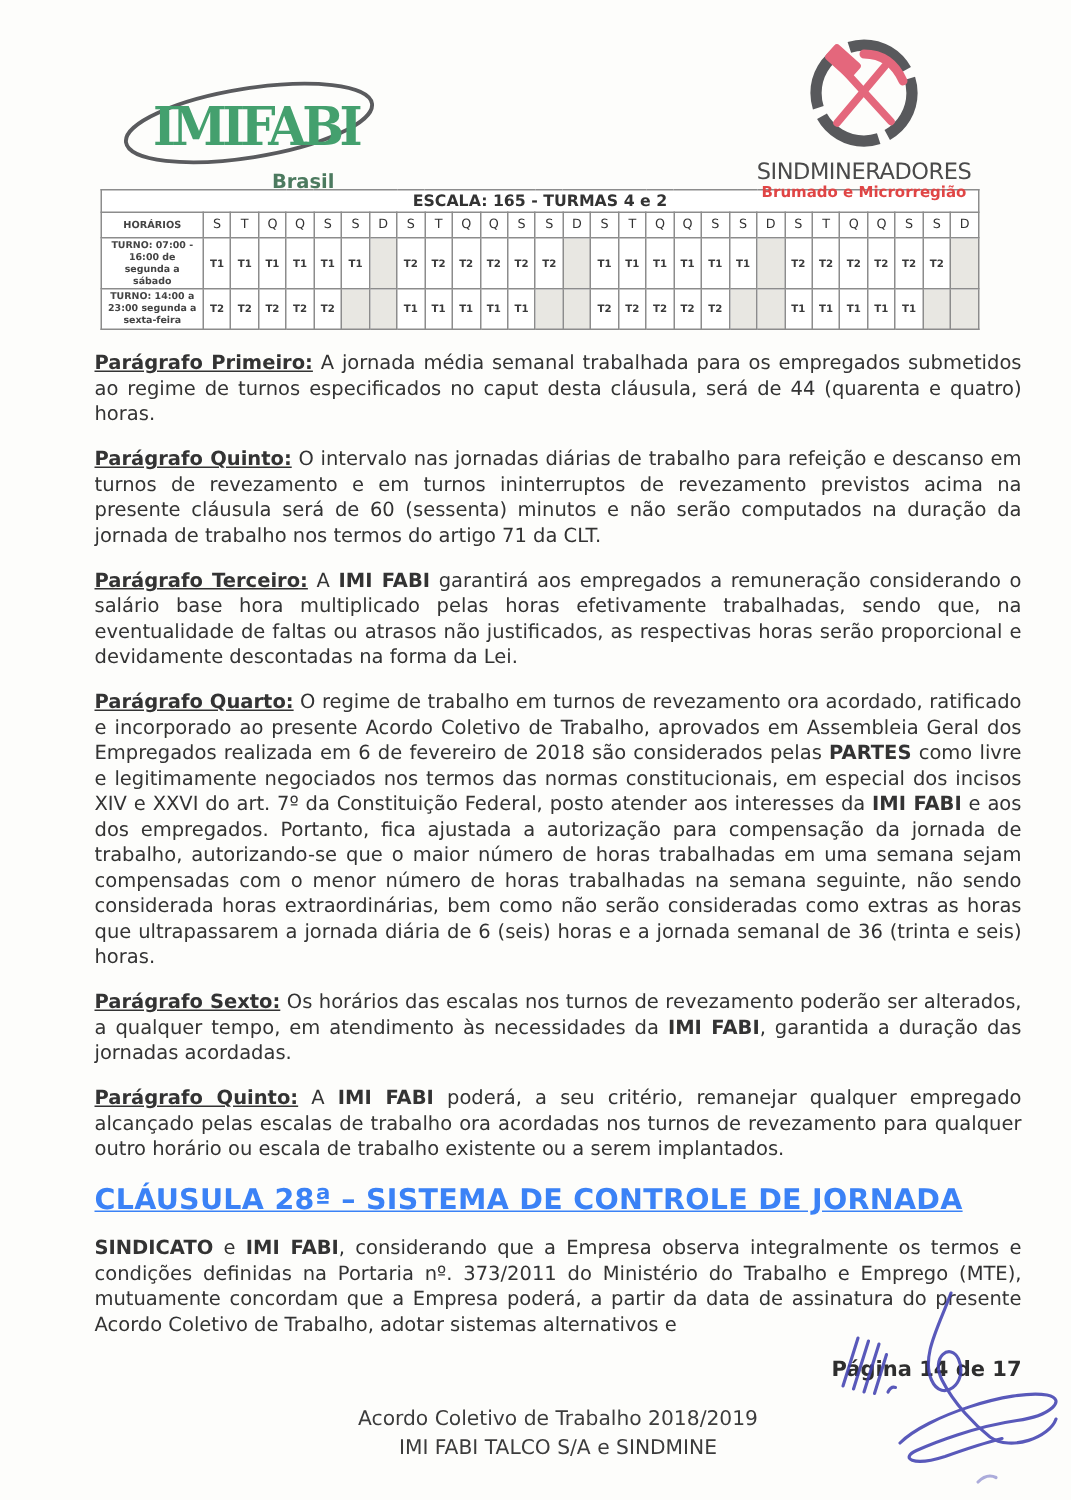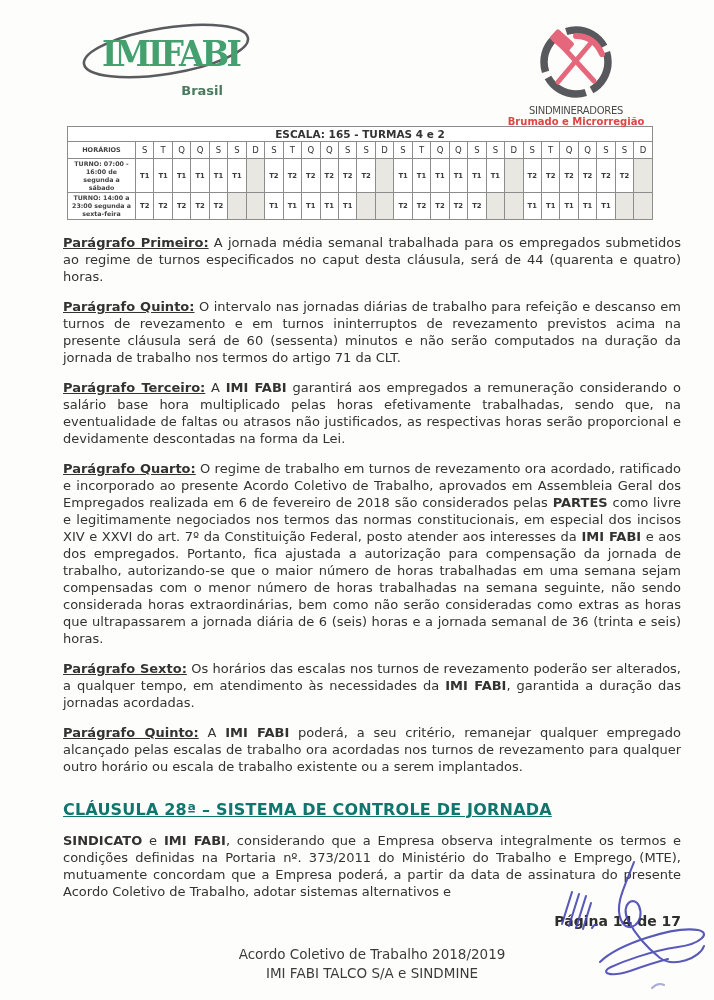--- a/index.html
+++ b/index.html
@@ -3,33 +3,33 @@
 <meta charset="utf-8">
 <style>
   * { margin:0; padding:0; box-sizing:border-box; }
   body { background:#e8e8e8; font-family:"DejaVu Sans", sans-serif; }
   .page {
     position:relative; width:714px; height:1000px; margin:0 auto;
     background:#fdfdfb; color:#2e2e2e; overflow:hidden;
   }
   
   .header { position:relative; height:126px; }
-  .logo-left { position:absolute; left:80px; top:21px; width:180px; }
+  .logo-left { position:absolute; left:80px; top:52px; width:180px; }
   .imifabi { position:relative; width:175px; height:62px; }
   .imifabi-name {
     position:absolute; left:22px; top:13px;
     font-family:"DejaVu Serif", serif; font-weight:bold; font-style:normal;
     font-size:33px; letter-spacing:-3px; color:#44a06e; transform:scaleY(1.08);
     white-space:nowrap;
   }
   .swoosh { position:absolute; left:0; top:0; }
   .brasil-line { width:175px; text-align:right; padding-right:32px; margin-top:0;
     font-weight:bold; font-size:13px; color:#4c7a5f; }
   .logo-right { position:absolute; left:498px; top:24px; width:156px; text-align:center; }
-  .sind-line1 { font-size:10px; color:#4a4a4a; letter-spacing:-0.3px; margin-top:1px; }
+  .sind-line1 { font-size:15px; color:#4a4a4a; letter-spacing:-0.3px; margin-top:1px; }
   .sind-line2 { font-size:10px; font-weight:bold; color:#e04545; }
   
   table.escala {
     border-collapse:collapse; table-layout:fixed;
     width:586px; margin-left:67px; background:#fff;
   }
   table.escala td, table.escala th { border:1px solid #8c8c8c; overflow:hidden; }
   .t-title  { text-align:center; font-weight:bold; font-size:11px; height:17px; color:#333; }
   .t-sub    { text-align:center; font-weight:bold; font-size:10.5px; height:15px; color:#333; }
   .corner   { font-size:6.5px; font-weight:bold; text-align:center; color:#444; }
@@ -40,22 +40,22 @@
   }
   td.shift { font-size:6.8px; font-weight:bold; text-align:center; color:#3a3a3a;margin-left:35px; }
   td.empty { background:#e8e7e2; }
   col.lab { width:68px; }
   
   .content { padding:14px 33px 0 63px; }
   p.para { font-size:13px; line-height:17px; text-align:justify; margin-bottom:13px; color:#333; }
   .lead { font-weight:bold; text-decoration:underline; }
   .b { font-weight:bold; }
   h3.clause {
-    font-size:16px; font-weight:bold; text-decoration:underline;
-    margin:25px 0 13px 0; color:#0f766e; letter-spacing:0.2px;
+    font-size:19px; font-weight:bold; text-decoration:underline;
+    margin:14px 0 13px 0; color:#3b82f6; letter-spacing:0.2px;
   }
   .pagenum { text-align:right; font-weight:bold; font-size:14px; margin-top:3px; color:#2e2e2e; }
   .footer { text-align:center; margin-top:16px; font-size:13.5px; line-height:19px; color:#3c3c3c; }
   
   .signature { position:absolute; left:548px; top:858px; }
 </style>
 </head>
 <body>
 
 <div class="page">

